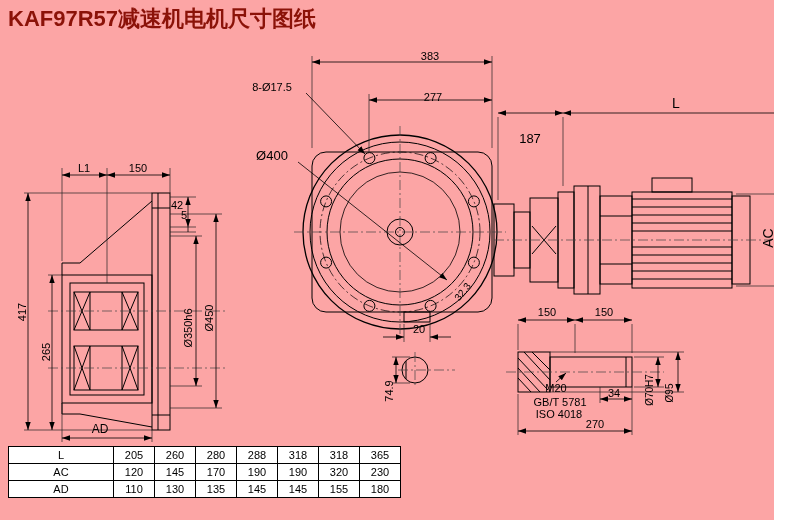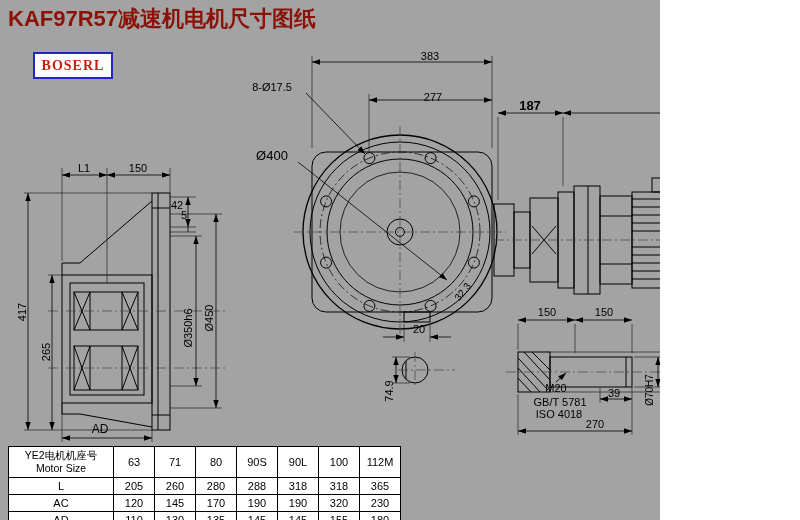--- a/index.html
+++ b/index.html
@@ -1,17 +1,17 @@
 <!DOCTYPE html>
 <html><head>
 <meta charset="utf-8">
 <style>
   html,body{margin:0;padding:0;}
   #stage{
-    position:relative;width:660px;height:520px;background:#a3a3a3;overflow:hidden;
+    position:relative;width:774px;height:520px;background:#fca5a5;overflow:hidden;
     font-family:"Liberation Sans",sans-serif;color:#000;
   }
   #drawing{position:absolute;left:0;top:0;}
   .title{
     position:absolute;left:8px;top:4px;font-size:22px;font-weight:bold;
     color:#8b1208;white-space:nowrap;
   }
   .logo{
     position:absolute;left:33px;top:52px;width:76px;height:23px;
     border:2px solid #2323c8;color:#c62015;
@@ -20,21 +20,21 @@
     background:#fff;
   }
   .lbl{position:absolute;font-size:11px;white-space:nowrap;line-height:1;}
   .ctr{transform:translate(-50%,-50%);}
   .vrot{transform:translate(-50%,-50%) rotate(-90deg);}
   .diag{transform:translate(-50%,-50%) rotate(-52deg);}
   .s10{font-size:10px;}
   .s12{font-size:12px;}
   .s13{font-size:13px;}
   .s14{font-size:14px;}
-  .b{font-weight:bold;}
+  .b{font-weight:normal;margin-top:33px;}
   table.dimtable{
     position:absolute;left:8px;top:446px;border-collapse:collapse;
     font-size:11px;background:#fff;table-layout:fixed;
   }
   table.dimtable td{
     border:1px solid #000;text-align:center;vertical-align:middle;
     padding:0;height:16px;width:40px;overflow:hidden;
   }
   table.dimtable td.c0{width:104px;}
   table.dimtable tr.hdr td{height:30px;}
@@ -218,21 +218,20 @@
       <line x1="575" y1="320" x2="632" y2="320" marker-start="url(#arr)" marker-end="url(#arr)"></line>
       <line x1="600" y1="399" x2="632" y2="399" marker-start="url(#arr)" marker-end="url(#arr)"></line>
       <line x1="518" y1="431" x2="632" y2="431" marker-start="url(#arr)" marker-end="url(#arr)"></line>
       <line x1="658" y1="357" x2="658" y2="387" marker-start="url(#arr)" marker-end="url(#arr)"></line>
       <line x1="678" y1="352" x2="678" y2="392" marker-start="url(#arr)" marker-end="url(#arr)"></line>
       <line x1="556" y1="382" x2="566" y2="373" marker-end="url(#arr)"></line>
     </g>
   </svg>
 
   <div class="title">KAF97R57减速机电机尺寸图纸</div>
-  <div class="logo">BOSERL</div>
 
   <span class="lbl ctr" style="left:430px;top:56px">383</span>
   <span class="lbl ctr" style="left:272px;top:87px">8-Ø17.5</span>
   <span class="lbl ctr" style="left:433px;top:97px">277</span>
   <span class="lbl ctr s13" style="left:272px;top:155px">Ø400</span>
   <span class="lbl ctr s13 b" style="left:530px;top:105px">187</span>
   <span class="lbl ctr s14" style="left:676px;top:103px">L</span>
   <span class="lbl ctr" style="left:84px;top:168px">L1</span>
   <span class="lbl ctr" style="left:138px;top:168px">150</span>
   <span class="lbl ctr" style="left:177px;top:205px">42</span>
@@ -244,40 +243,27 @@
   <span class="lbl vrot" style="left:209px;top:318px">Ø450</span>
   <span class="lbl diag s10" style="left:463px;top:292px">32.3</span>
   <span class="lbl ctr" style="left:419px;top:329px">20</span>
   <span class="lbl vrot" style="left:389px;top:391px">74.9</span>
   <span class="lbl vrot s14" style="left:768px;top:238px">AC</span>
   <span class="lbl ctr" style="left:547px;top:312px">150</span>
   <span class="lbl ctr" style="left:604px;top:312px">150</span>
   <span class="lbl ctr" style="left:556px;top:388px">M20</span>
   <span class="lbl ctr" style="left:560px;top:402px">GB/T 5781</span>
   <span class="lbl ctr" style="left:559px;top:414px">ISO 4018</span>
-  <span class="lbl ctr" style="left:614px;top:393px">39</span>
+  <span class="lbl ctr" style="left:614px;top:393px">34</span>
   <span class="lbl ctr" style="left:595px;top:424px">270</span>
   <span class="lbl vrot s10" style="left:650px;top:390px">Ø70H7</span>
   <span class="lbl vrot s10" style="left:670px;top:393px">Ø95</span>
 
   <table class="dimtable">
     <tbody>
-        <tr class="hdr">
-      <td class="c0">
-        <div>YE2电机机座号</div>
-        <div>Motor Size</div>
-      </td>
-      <td>63</td>
-      <td>71</td>
-      <td>80</td>
-      <td>90S</td>
-      <td>90L</td>
-      <td>100</td>
-      <td>112M</td>
-    </tr>
     <tr>
       <td class="c0">L</td>
       <td>205</td>
       <td>260</td>
       <td>280</td>
       <td>288</td>
       <td>318</td>
       <td>318</td>
       <td>365</td>
     </tr>

